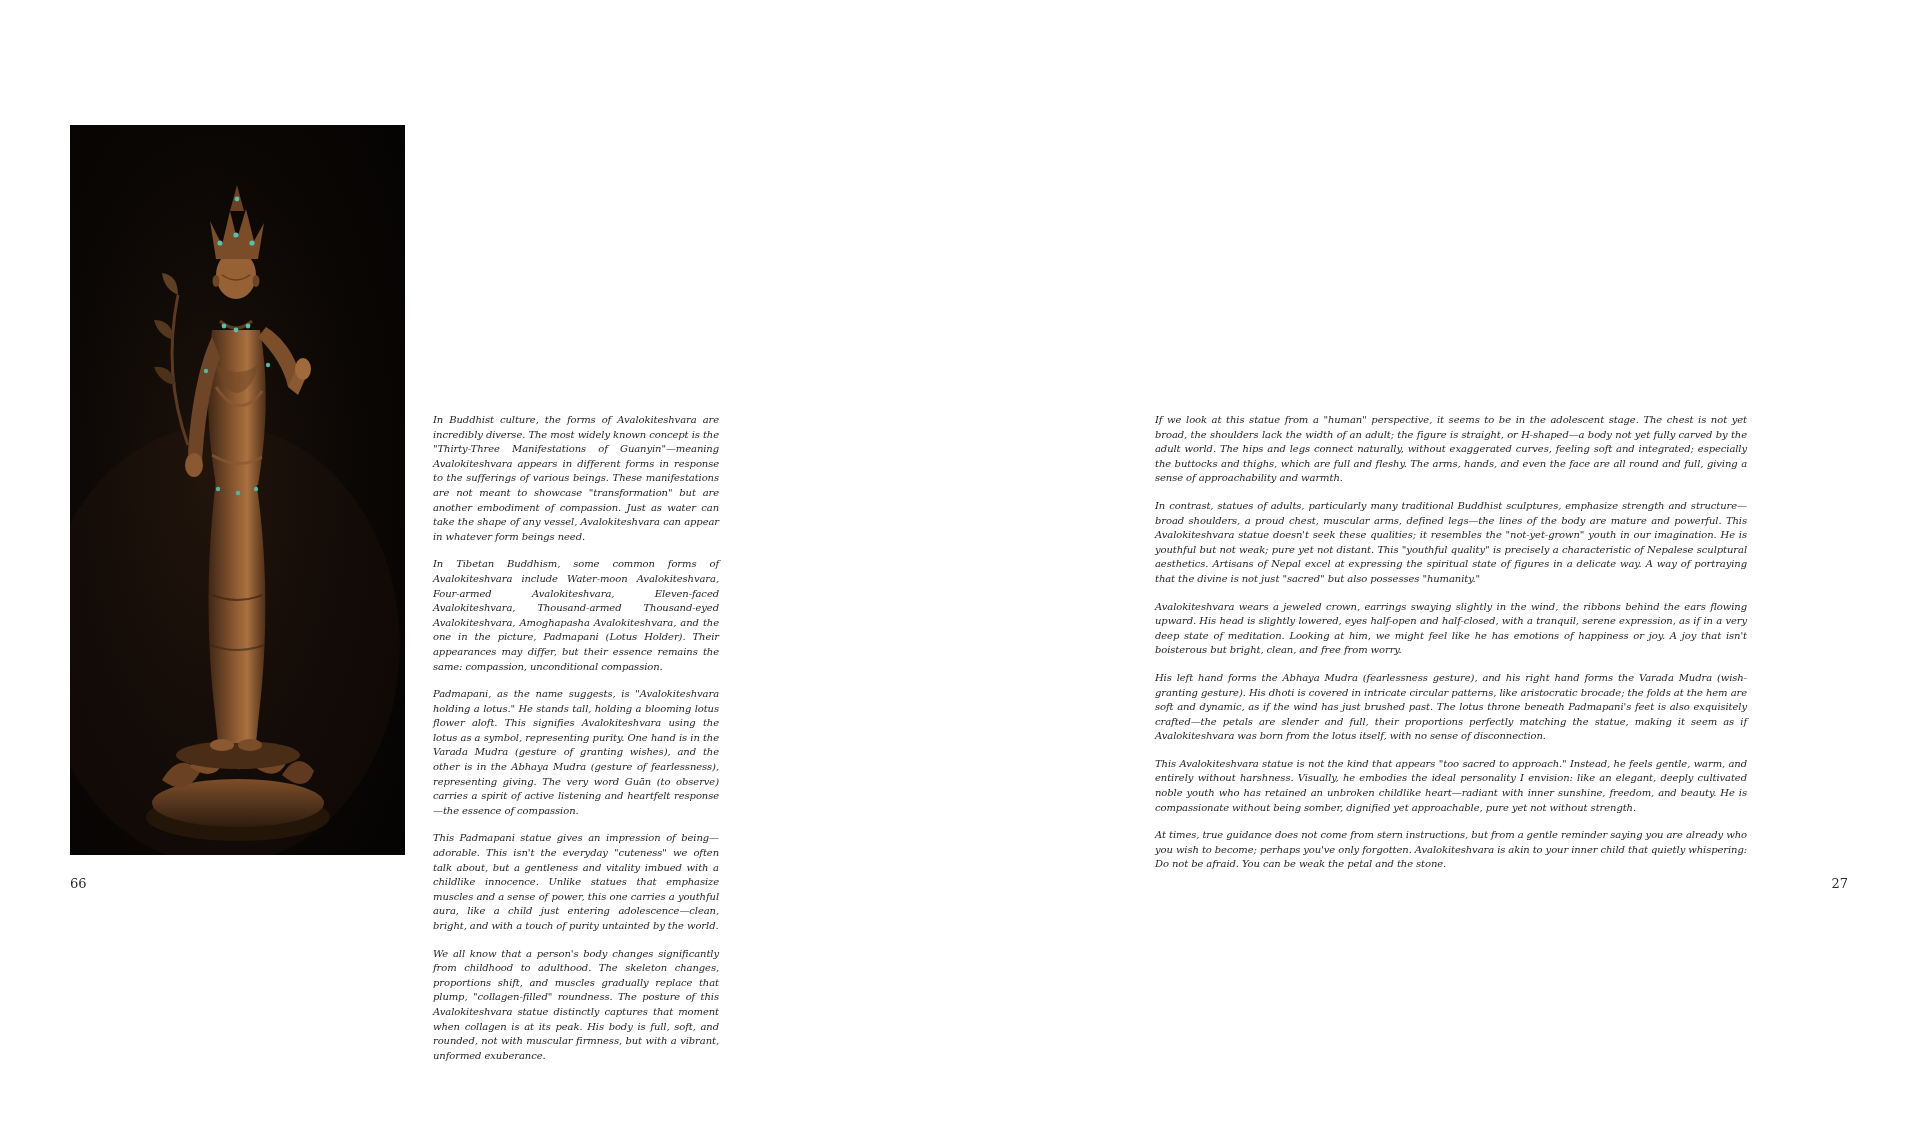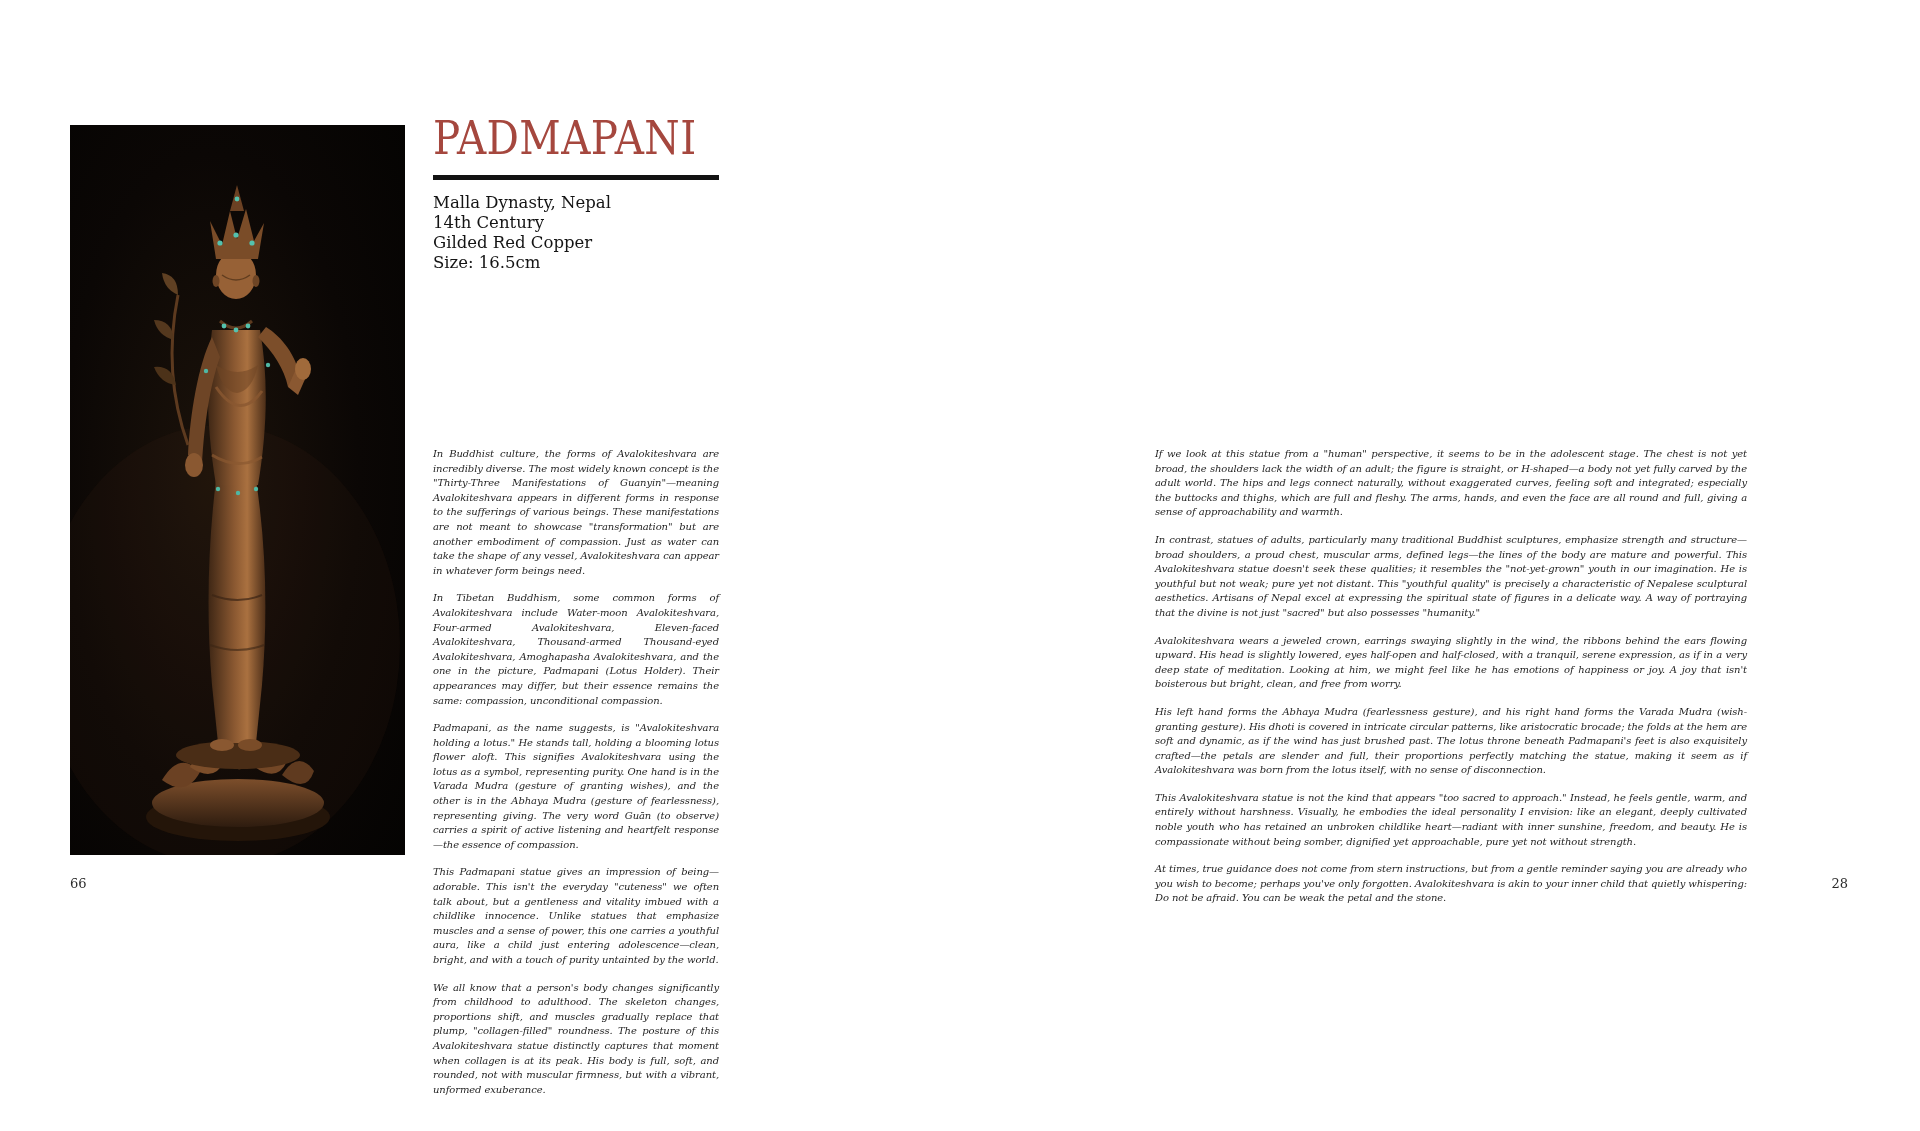--- a/index.html
+++ b/index.html
@@ -15,21 +15,21 @@
   .title-block { position:absolute; left:433px; top:112px; width:286px; }
   .page-title {
     margin:0; font-size:47px; line-height:1.1; font-weight:400; color:#a5473e;
     letter-spacing:0.5px; white-space:nowrap;
     display:inline-block; transform:scaleX(0.86); transform-origin:0 50%;
     font-family:"DejaVu Serif", serif;
   }
   .title-rule { width:286px; height:5px; background:#121212; margin-top:11px; }
   .meta-block { margin-top:13px; font-size:16.5px; line-height:20px; color:#141414; }
   .meta-line { white-space:nowrap; }
-  .col { position:absolute; top:413px;margin-top:34px; }
+  .col { position:absolute; top:413px; }
   .col-left  { left:433px;  width:286px; }
   .col-right { left:1155px; width:592px; }
   .col p {
     margin:0 0 13px 0; font-style:italic; font-size:10px; line-height:14.6px;
     letter-spacing:-0.1px; color:#1e1e1e; text-align:justify;
   }
   .folio { position:absolute; top:876px; font-size:13px; color:#2a2a2a; }
   .folio-left  { left:70px;text-align:center; }
   .folio-right { right:72px; }
 </style>
@@ -110,44 +110,34 @@
       <circle cx="198" cy="240" r="2.2" fill="#4fb8a4"></circle>
       <circle cx="148" cy="364" r="2.2" fill="#4fb8a4"></circle>
       <circle cx="168" cy="368" r="2.2" fill="#4fb8a4"></circle>
       <circle cx="186" cy="364" r="2.2" fill="#4fb8a4"></circle>
 
       <path d="M146 262 C162 286 178 286 192 266" stroke="#8a5831" stroke-width="3" fill="none" opacity="0.8"></path>
       <path d="M142 330 q26 16 50 2" stroke="#8a5831" stroke-width="3" fill="none" opacity="0.7"></path>
     </svg>
   </div>
 
-  <div class="title-block">
-    <h1 class="page-title">PADMAPANI</h1>
-    <div class="title-rule"></div>
-    <div class="meta-block">
-      <div class="meta-line">Malla Dynasty, Nepal</div>
-      <div class="meta-line">14th Century</div>
-      <div class="meta-line">Gilded Red Copper</div>
-      <div class="meta-line">Size: 16.5cm</div>
-    </div>
-  </div>
 
   <div class="col col-left">
     <p>In Buddhist culture, the forms of Avalokiteshvara are incredibly diverse. The most widely known concept is the "Thirty-Three Manifestations of Guanyin"—meaning Avalokiteshvara appears in different forms in response to the sufferings of various beings. These manifestations are not meant to showcase "transformation" but are another embodiment of compassion. Just as water can take the shape of any vessel, Avalokiteshvara can appear in whatever form beings need.</p>
     <p>In Tibetan Buddhism, some common forms of Avalokiteshvara include Water-moon Avalokiteshvara, Four-armed Avalokiteshvara, Eleven-faced Avalokiteshvara, Thousand-armed Thousand-eyed Avalokiteshvara, Amoghapasha Avalokiteshvara, and the one in the picture, Padmapani (Lotus Holder). Their appearances may differ, but their essence remains the same: compassion, unconditional compassion.</p>
     <p>Padmapani, as the name suggests, is "Avalokiteshvara holding a lotus." He stands tall, holding a blooming lotus flower aloft. This signifies Avalokiteshvara using the lotus as a symbol, representing purity. One hand is in the Varada Mudra (gesture of granting wishes), and the other is in the Abhaya Mudra (gesture of fearlessness), representing giving. The very word Guān (to observe) carries a spirit of active listening and heartfelt response—the essence of compassion.</p>
     <p>This Padmapani statue gives an impression of being—adorable. This isn't the everyday "cuteness" we often talk about, but a gentleness and vitality imbued with a childlike innocence. Unlike statues that emphasize muscles and a sense of power, this one carries a youthful aura, like a child just entering adolescence—clean, bright, and with a touch of purity untainted by the world.</p>
     <p>We all know that a person's body changes significantly from childhood to adulthood. The skeleton changes, proportions shift, and muscles gradually replace that plump, "collagen-filled" roundness. The posture of this Avalokiteshvara statue distinctly captures that moment when collagen is at its peak. His body is full, soft, and rounded, not with muscular firmness, but with a vibrant, unformed exuberance.</p>
   </div>
 
   <div class="col col-right">
     <p>If we look at this statue from a "human" perspective, it seems to be in the adolescent stage. The chest is not yet broad, the shoulders lack the width of an adult; the figure is straight, or H-shaped—a body not yet fully carved by the adult world. The hips and legs connect naturally, without exaggerated curves, feeling soft and integrated; especially the buttocks and thighs, which are full and fleshy. The arms, hands, and even the face are all round and full, giving a sense of approachability and warmth.</p>
     <p>In contrast, statues of adults, particularly many traditional Buddhist sculptures, emphasize strength and structure—broad shoulders, a proud chest, muscular arms, defined legs—the lines of the body are mature and powerful. This Avalokiteshvara statue doesn't seek these qualities; it resembles the "not-yet-grown" youth in our imagination. He is youthful but not weak; pure yet not distant. This "youthful quality" is precisely a characteristic of Nepalese sculptural aesthetics. Artisans of Nepal excel at expressing the spiritual state of figures in a delicate way. A way of portraying that the divine is not just "sacred" but also possesses "humanity."</p>
     <p>Avalokiteshvara wears a jeweled crown, earrings swaying slightly in the wind, the ribbons behind the ears flowing upward. His head is slightly lowered, eyes half-open and half-closed, with a tranquil, serene expression, as if in a very deep state of meditation. Looking at him, we might feel like he has emotions of happiness or joy. A joy that isn't boisterous but bright, clean, and free from worry.</p>
     <p>His left hand forms the Abhaya Mudra (fearlessness gesture), and his right hand forms the Varada Mudra (wish-granting gesture). His dhoti is covered in intricate circular patterns, like aristocratic brocade; the folds at the hem are soft and dynamic, as if the wind has just brushed past. The lotus throne beneath Padmapani's feet is also exquisitely crafted—the petals are slender and full, their proportions perfectly matching the statue, making it seem as if Avalokiteshvara was born from the lotus itself, with no sense of disconnection.</p>
     <p>This Avalokiteshvara statue is not the kind that appears "too sacred to approach." Instead, he feels gentle, warm, and entirely without harshness. Visually, he embodies the ideal personality I envision: like an elegant, deeply cultivated noble youth who has retained an unbroken childlike heart—radiant with inner sunshine, freedom, and beauty. He is compassionate without being somber, dignified yet approachable, pure yet not without strength.</p>
     <p>At times, true guidance does not come from stern instructions, but from a gentle reminder saying you are already who you wish to become; perhaps you've only forgotten. Avalokiteshvara is akin to your inner child that quietly whispering: Do not be afraid. You can be weak the petal and the stone.</p>
   </div>
 
   <div class="folio folio-left">66</div>
-  <div class="folio folio-right">28</div>
+  <div class="folio folio-right">27</div>
 
 </div>
 
 </body></html>

